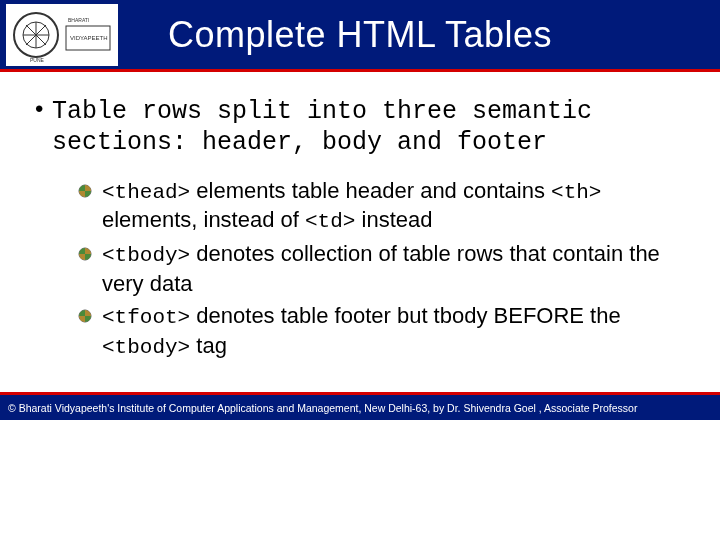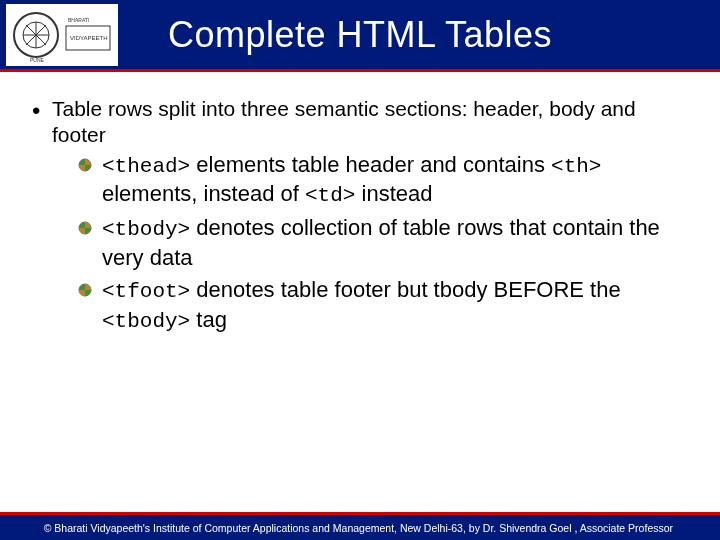--- a/index.html
+++ b/index.html
@@ -1,19 +1,19 @@
 <!DOCTYPE html>
 <html><head>
 <meta charset="utf-8">
 <style>
   * { margin: 0; padding: 0; box-sizing: border-box; }
   html, body { width: 720px; height: 540px; font-family: Arial, Helvetica, sans-serif; background: #fff; }
   .slide {
     width: 720px;
-    height: 540px;
+    height: 420px;
     background: #ffffff;
     position: relative;
     overflow: hidden;
   }
   .header-band {
     width: 100%;
     height: 72px;
     background: #001a7a;
     position: relative;
     border-bottom: 3px solid #d40000;
@@ -39,25 +39,26 @@
     color: #ffffff;
     font-size: 36px;
     font-weight: 400;
     letter-spacing: 0.5px;
   }
   .content {
     padding: 24px 30px 0 30px;
     color: #000;
   }
   .level1 {
-    font-size: 21px;
+    font-size: 25px;
     line-height: 1.25;
-    margin-bottom: 2px;
+    margin-bottom: 18px;
     padding-left: 22px;
     position: relative;
+    font-family: Liberation Mono, monospace;
   }
   .level1::before {
     content: "•";
     position: absolute;
     left: 2px;
     top: 0;
     font-size: 24px;
   }
   .level2-list {
     list-style: none;
@@ -90,21 +91,21 @@
     width: 100%;
     height: 28px;
     background: #001a7a;
     border-top: 3px solid #d40000;
     color: #fff;
     font-size: 10.5px;
     display: flex;
     align-items: center;
     padding: 0 8px;
   }
-  .footer-left { flex: 1; text-align: right; }
+  .footer-left { flex: 1; }
   .footer-right {
     color: #d4c27a;
     padding-left: 8px;
     white-space: nowrap;
     margin-top: 32px;
   }
 </style>
 </head>
 <body>
 

